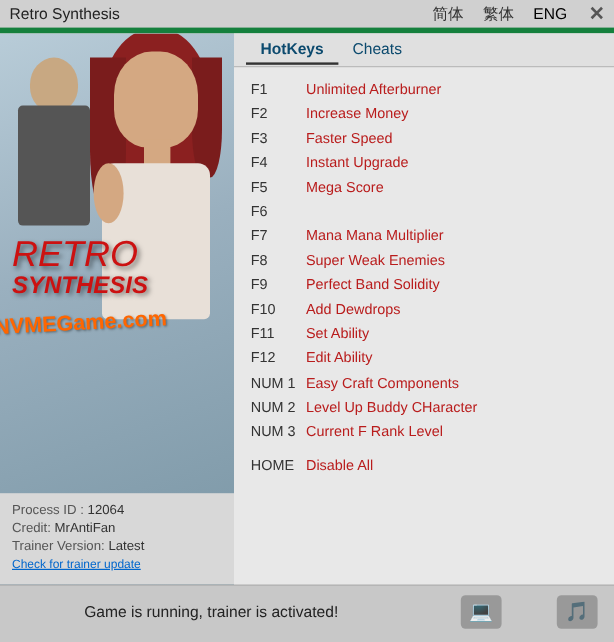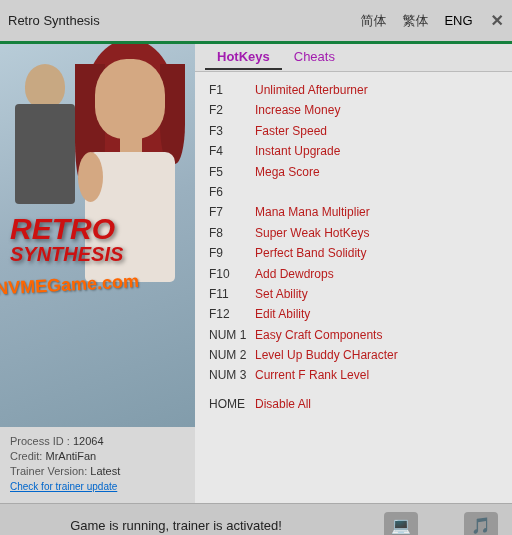--- a/index.html
+++ b/index.html
@@ -11,22 +11,22 @@
       font-size: 13px;
       overflow: hidden;
       position: relative;
     }
 
     
     #title-bar {
       display: flex;
       align-items: center;
       background: #d0d0d0;
-      border-bottom: 3px solid #15803d;
-      height: 44px;
+      border-bottom: 5px solid #15803d;
+      height: 28px;
       padding: 0 8px;
     }
     #title-text {
       flex: 1;
       font-size: 13px;
       font-weight: normal;
       color: #222;
     }
     #lang-bar {
       display: flex;
@@ -190,21 +190,21 @@
       position: absolute;
       bottom: 60px;
       left: 0;
       width: 195px;
       text-align: left;
       padding-left: 10px;
       z-index: 10;
     }
     .retro-text {
       font-size: 30px;
-      font-weight: 700;
+      font-weight: 400;
       color: #cc1111;
       text-shadow: 2px 2px 4px rgba(0,0,0,0.5);
       line-height: 1;
       font-style: italic;
     }
     .synthesis-text {
       font-size: 20px;
       font-weight: 900;
       color: #cc1111;
       text-shadow: 2px 2px 4px rgba(0,0,0,0.5);
@@ -266,21 +266,21 @@
       display: flex;
       background: #e0e0e0;
       border-bottom: 1px solid #bbb;
       padding: 0 10px;
       height: 28px;
       align-items: center;
     }
     .tab {
       padding: 4px 12px;
       font-size: 13px;
-      color: #a21caf;
+      color: #0c4a6e;
       cursor: pointer;
       border-bottom: 2px solid transparent;
     }
     .tab.active {
       border-bottom: 2px solid #333;
       font-weight: bold;
     }
 
     
     #cheat-list {
@@ -428,21 +428,21 @@
         </div>
         <div class="cheat-row">
           <span class="cheat-key">F6</span>
         </div>
         <div class="cheat-row">
           <span class="cheat-key">F7</span>
           <span class="cheat-desc">Mana Mana Multiplier</span>
         </div>
         <div class="cheat-row">
           <span class="cheat-key">F8</span>
-          <span class="cheat-desc">Super Weak HotKeys</span>
+          <span class="cheat-desc">Super Weak Enemies</span>
         </div>
         <div class="cheat-row">
           <span class="cheat-key">F9</span>
           <span class="cheat-desc">Perfect Band Solidity</span>
         </div>
         <div class="cheat-row">
           <span class="cheat-key">F10</span>
           <span class="cheat-desc">Add Dewdrops</span>
         </div>
         <div class="cheat-row">

